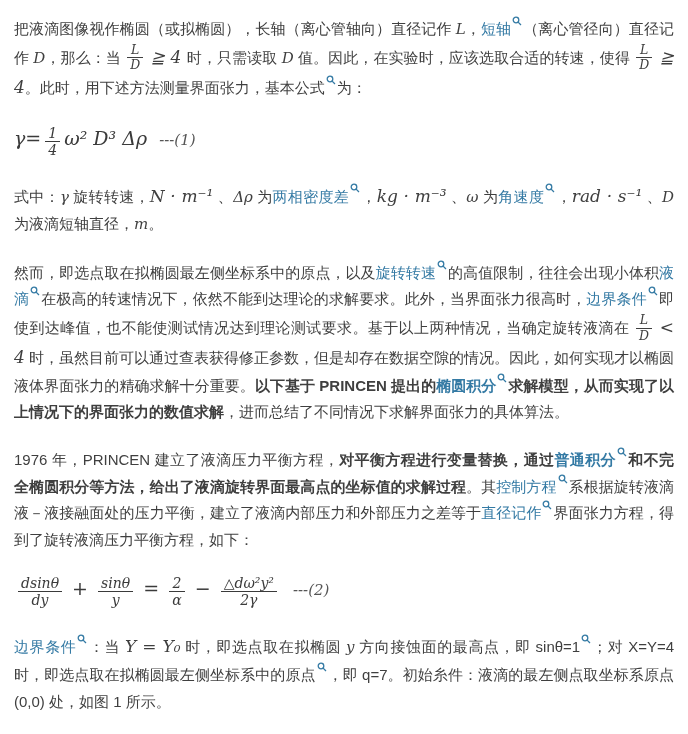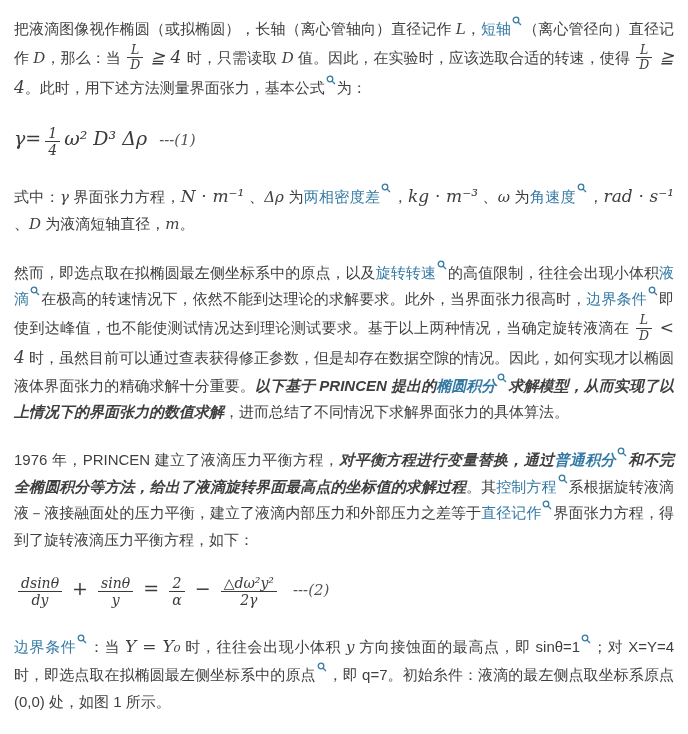--- a/index.html
+++ b/index.html
@@ -4,21 +4,21 @@
 <style>
   html,body{margin:0;padding:0;background:#ffffff;}
   .page{
     width:688px;height:734px;box-sizing:border-box;
     padding:16px 14px 0 14px;overflow:hidden;
     font-family:"Liberation Sans",sans-serif;
     color:#3f3f3f;background:#ffffff;
   }
   p.para{font-size:15px;line-height:1.75;margin:0 0 22px 0;text-align:justify;}
   .link{color:#347aa4;cursor:pointer;}
-  .bi{font-weight:bold;font-style:italic;}
+  .bi{font-weight:bold;}
   .it{}
   .mvar{font-family:"DejaVu Serif",serif;font-style:italic;font-size:15px;}
   .math{font-family:"DejaVu Serif",serif;font-style:italic;font-size:17px;}
   .frac{
     display:inline-block;vertical-align:-0.55em;text-align:center;
     font-family:"DejaVu Serif",serif;font-style:italic;
     font-size:12.5px;line-height:1.15;margin:0 2px;
   }
   .frac .num{display:block;border-bottom:1px solid currentColor;padding:0 3px;}
   .frac .den{display:block;padding:0 3px;}
@@ -34,21 +34,21 @@
 <div class="page">
   <div id="article">
       <p class="para"><span>把液滴图像视作椭圆（或拟椭圆），长轴（离心管轴向）直径记作 </span><span class="mvar">L</span><span>，</span><span class="link">短轴</span><span class="sicon"><svg width="10" height="10" viewBox="0 0 10 10">
             <circle cx="4" cy="4" r="2.8" fill="none" stroke="#347aa4" stroke-width="1.3"></circle>
             <line x1="6.1" y1="6.1" x2="9" y2="9" stroke="#347aa4" stroke-width="1.3"></line>
           </svg></span><span>（离心管径向）直径记作 </span><span class="mvar">D</span><span>，那么：当 </span><span class="frac"><span class="num">L</span><span class="den">D</span></span><span class="math"> ≧ 4 </span><span>时，只需读取 </span><span class="mvar">D</span><span> 值。因此，在实验时，应该选取合适的转速，使得 </span><span class="frac"><span class="num">L</span><span class="den">D</span></span><span class="math"> ≧ 4</span><span>。此时，用下述方法测量界面张力，基本公式</span><span class="sicon"><svg width="10" height="10" viewBox="0 0 10 10">
             <circle cx="4" cy="4" r="2.8" fill="none" stroke="#347aa4" stroke-width="1.3"></circle>
             <line x1="6.1" y1="6.1" x2="9" y2="9" stroke="#347aa4" stroke-width="1.3"></line>
           </svg></span><span>为：</span></p>
       <div class="formula"><span class="math">γ=</span><span class="frac"><span class="num">1</span><span class="den">4</span></span><span class="math">ω² D³ Δρ</span><span class="tail">---(1)</span></div>
-      <p class="para"><span>式中：</span><span class="mvar">γ</span><span> 界面张力方程，</span><span class="math">N · m⁻¹</span><span> 、</span><span class="mvar">Δρ</span><span> 为</span><span class="link">两相密度差</span><span class="sicon"><svg width="10" height="10" viewBox="0 0 10 10">
+      <p class="para"><span>式中：</span><span class="mvar">γ</span><span> 旋转转速，</span><span class="math">N · m⁻¹</span><span> 、</span><span class="mvar">Δρ</span><span> 为</span><span class="link">两相密度差</span><span class="sicon"><svg width="10" height="10" viewBox="0 0 10 10">
             <circle cx="4" cy="4" r="2.8" fill="none" stroke="#347aa4" stroke-width="1.3"></circle>
             <line x1="6.1" y1="6.1" x2="9" y2="9" stroke="#347aa4" stroke-width="1.3"></line>
           </svg></span><span>，</span><span class="math">kg · m⁻³</span><span> 、</span><span class="mvar">ω</span><span> 为</span><span class="link">角速度</span><span class="sicon"><svg width="10" height="10" viewBox="0 0 10 10">
             <circle cx="4" cy="4" r="2.8" fill="none" stroke="#347aa4" stroke-width="1.3"></circle>
             <line x1="6.1" y1="6.1" x2="9" y2="9" stroke="#347aa4" stroke-width="1.3"></line>
           </svg></span><span>，</span><span class="math">rad · s⁻¹</span><span> 、</span><span class="mvar">D</span><span> 为液滴短轴直径，</span><span class="mvar">m</span><span>。</span></p>
       <p class="para"><span>然而，即选点取在拟椭圆最左侧坐标系中的原点，以及</span><span class="link">旋转转速</span><span class="sicon"><svg width="10" height="10" viewBox="0 0 10 10">
             <circle cx="4" cy="4" r="2.8" fill="none" stroke="#347aa4" stroke-width="1.3"></circle>
             <line x1="6.1" y1="6.1" x2="9" y2="9" stroke="#347aa4" stroke-width="1.3"></line>
           </svg></span><span>的高值限制，往往会出现小体积</span><span class="link">液滴</span><span class="sicon"><svg width="10" height="10" viewBox="0 0 10 10">
@@ -68,21 +68,21 @@
             <circle cx="4" cy="4" r="2.8" fill="none" stroke="#347aa4" stroke-width="1.3"></circle>
             <line x1="6.1" y1="6.1" x2="9" y2="9" stroke="#347aa4" stroke-width="1.3"></line>
           </svg></span><span>系根据旋转液滴液－液接融面处的压力平衡，建立了液滴内部压力和外部压力之差等于</span><span class="link">直径记作</span><span class="sicon"><svg width="10" height="10" viewBox="0 0 10 10">
             <circle cx="4" cy="4" r="2.8" fill="none" stroke="#347aa4" stroke-width="1.3"></circle>
             <line x1="6.1" y1="6.1" x2="9" y2="9" stroke="#347aa4" stroke-width="1.3"></line>
           </svg></span><span>界面张力方程，得到了旋转液滴压力平衡方程，如下：</span></p>
       <div class="formula"><span class="frac"><span class="num">dsinθ</span><span class="den">dy</span></span><span class="math"> + </span><span class="frac"><span class="num">sinθ</span><span class="den">y</span></span><span class="math"> = </span><span class="frac"><span class="num">2</span><span class="den">α</span></span><span class="math"> − </span><span class="frac"><span class="num">△dω²y²</span><span class="den">2γ</span></span><span class="tail">---(2)</span></div>
       <p class="para"><span class="link">边界条件</span><span class="sicon"><svg width="10" height="10" viewBox="0 0 10 10">
             <circle cx="4" cy="4" r="2.8" fill="none" stroke="#347aa4" stroke-width="1.3"></circle>
             <line x1="6.1" y1="6.1" x2="9" y2="9" stroke="#347aa4" stroke-width="1.3"></line>
-          </svg></span><span>：当 </span><span class="math">Y = Y₀</span><span> 时，往往会出现小体积 </span><span class="mvar">y</span><span> 方向接蚀面的最高点，即 </span><span class="it">sinθ=1</span><span class="sicon"><svg width="10" height="10" viewBox="0 0 10 10">
+          </svg></span><span>：当 </span><span class="math">Y = Y₀</span><span> 时，即选点取在拟椭圆 </span><span class="mvar">y</span><span> 方向接蚀面的最高点，即 </span><span class="it">sinθ=1</span><span class="sicon"><svg width="10" height="10" viewBox="0 0 10 10">
             <circle cx="4" cy="4" r="2.8" fill="none" stroke="#347aa4" stroke-width="1.3"></circle>
             <line x1="6.1" y1="6.1" x2="9" y2="9" stroke="#347aa4" stroke-width="1.3"></line>
           </svg></span><span>；对 </span><span class="it">X=Y=4</span><span> 时，即选点取在拟椭圆最左侧坐标系中的原点</span><span class="sicon"><svg width="10" height="10" viewBox="0 0 10 10">
             <circle cx="4" cy="4" r="2.8" fill="none" stroke="#347aa4" stroke-width="1.3"></circle>
             <line x1="6.1" y1="6.1" x2="9" y2="9" stroke="#347aa4" stroke-width="1.3"></line>
           </svg></span><span>，即 </span><span class="it">q=7</span><span>。初始糸件：液滴的最左侧点取坐标系原点 </span><span class="it">(0,0)</span><span> 处，如图 </span><span class="it">1</span><span> 所示。</span></p>
     </div>
 </div>
 
 </body></html>

